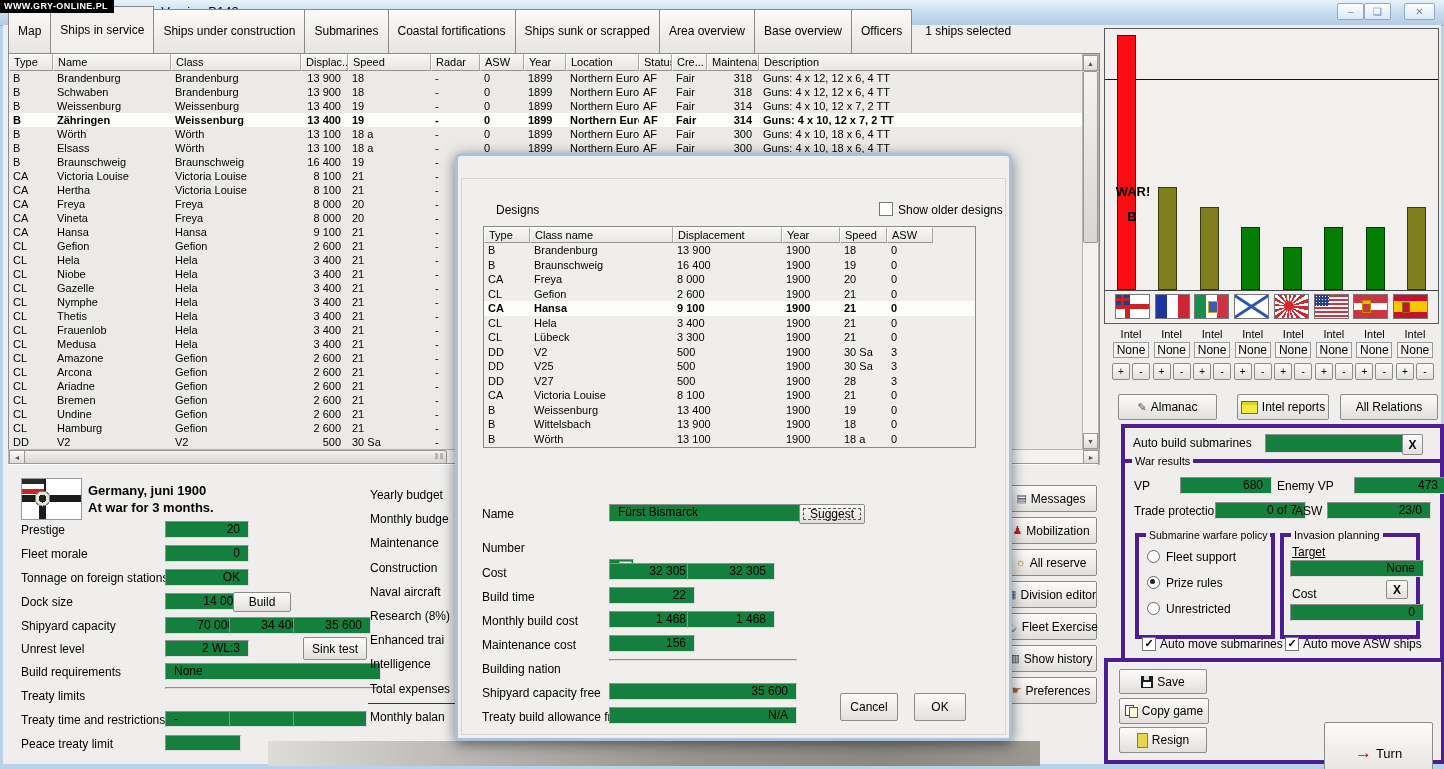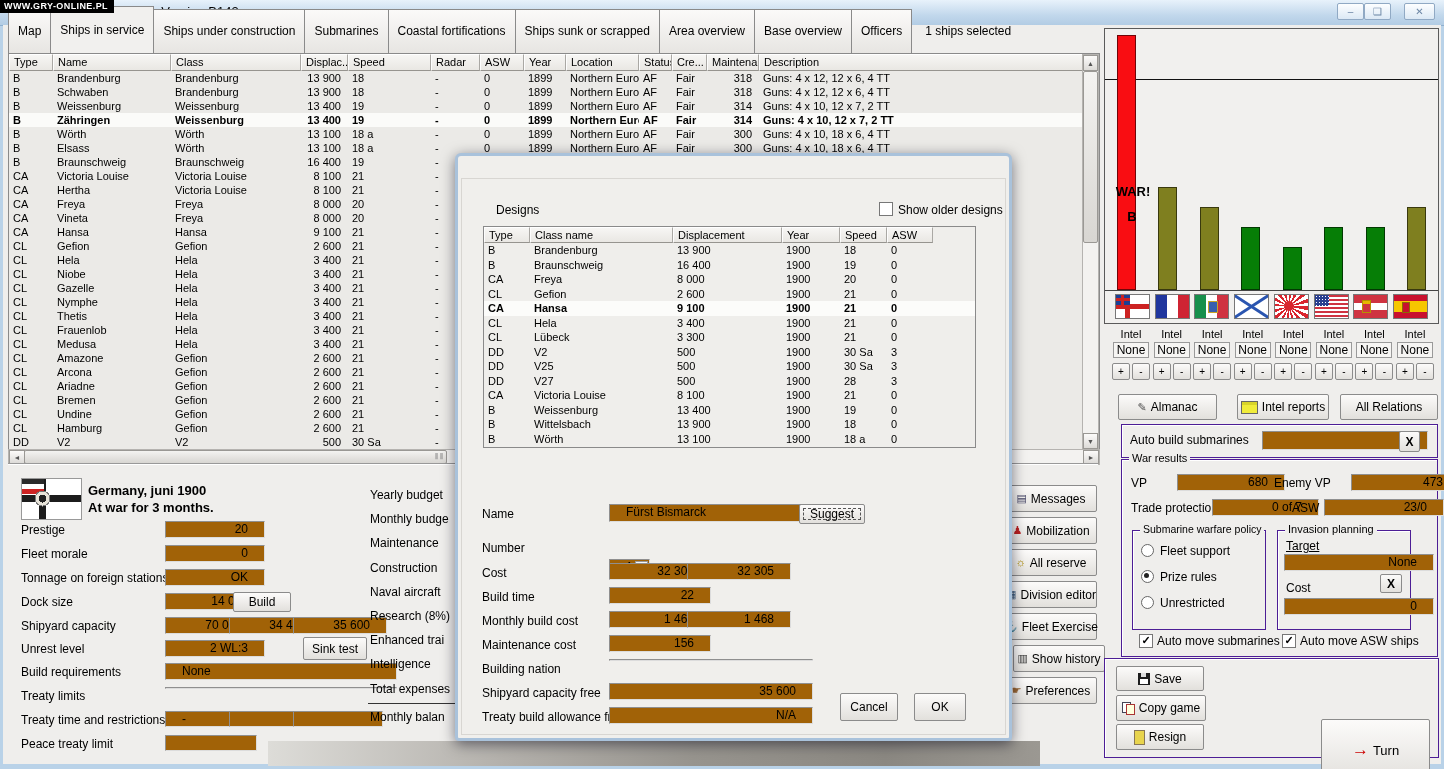--- a/index.html
+++ b/index.html
@@ -41,22 +41,22 @@
   .sb{background:#f3f2f0;border:1px solid #b5b3b0;}
   .sbtn{background:linear-gradient(#fcfbfa,#dddbd8);border:1px solid #9a9894;color:#555;
     font-size:7px;display:flex;align-items:center;justify-content:center;}
   .thumb{background:linear-gradient(#f4f3f1,#d8d6d2);border:1px solid #9a9894;border-radius:2px;}
   .grip{color:#888;font-size:8px;letter-spacing:1px;}
   
   #bottompanel{left:8px;top:464px;width:1090px;height:294px;border-top:1px solid #fff;
     box-shadow:0 -1px 0 #999;}
   .lbl{font-size:12px;white-space:nowrap;}
   .b{font-weight:bold;}
-  .fld{background:#a16207;border:1px solid #8f8f8f;border-right-color:#dcdcdc;border-bottom-color:#dcdcdc;
-    font-size:12px;line-height:15px;padding:0 16px;white-space:nowrap;overflow:hidden;}
+  .fld{background:#15803d;border:1px solid #8f8f8f;border-right-color:#dcdcdc;border-bottom-color:#dcdcdc;
+    font-size:12px;line-height:15px;padding:0 8px;white-space:nowrap;overflow:hidden;}
   .fld.r{text-align:right;}
   .btn{background:linear-gradient(#fcfbfa,#e2e0dc);border:1px solid #8b8b8b;border-radius:2px;
     font-size:12px;display:flex;align-items:center;justify-content:center;white-space:nowrap;cursor:default;}
   
   #deflag{left:21px;top:478px;width:59px;height:40px;border:1px solid #999;background:
      linear-gradient(to bottom,transparent 16px,#1c1c1c 16px,#1c1c1c 23px,transparent 23px),
      linear-gradient(to right,transparent 17px,#1c1c1c 17px,#1c1c1c 24px,transparent 24px),#fff;}
   #deflag::before{content:"";position:absolute;left:0;top:0;width:22px;height:15px;
      background:linear-gradient(to bottom,#2a2a2a 0 5px,#fff 5px 10px,#c22 10px);}
   #deflag::after{content:"";position:absolute;left:12px;top:11px;width:17px;height:17px;border-radius:50%;
@@ -120,21 +120,21 @@
   #warlabel{left:1111px;top:184px;width:44px;text-align:center;font-size:13px;font-weight:bold;z-index:6;}
   #warletter{left:1123px;top:209px;width:18px;text-align:center;font-size:13px;font-weight:bold;z-index:6;}
   
   #intelrow{left:1112px;top:328px;width:322px;display:flex;justify-content:space-between;}
   .natcol{width:38px;display:flex;flex-direction:column;align-items:center;}
   .natcol .ilbl{font-size:11px;}
   .natcol .ival{width:36px;height:16px;margin-top:2px;text-align:center;font-size:12px;line-height:15px;
     background:#f6f5f3;border:1px solid #9a9a9a;box-sizing:border-box;}
   .pm{display:flex;gap:2px;margin-top:5px;}
   .pmb{width:16px;height:15px;font-size:10px;}
-  .group{border:1px solid #4c1d95;box-shadow:inset 1px 1px 0 #fff;}
+  .group{border:4px solid #4c1d95;box-shadow:inset 1px 1px 0 #fff;}
   .legend{position:absolute;top:-8px;left:7px;background:#efeeec;padding:0 3px;font-size:11px;white-space:nowrap;}
   .rad{width:11px;height:11px;border-radius:50%;border:1px solid #666;background:#fff;position:relative;}
   .rad.on::after{content:"";position:absolute;left:2px;top:2px;width:5px;height:5px;border-radius:50%;background:#222;}
   .cb{width:12px;height:12px;border:1px solid #777;background:#fff;font-size:11px;line-height:11px;
     text-align:center;font-weight:bold;}
   .cb.on::after{content:"✓";}
   
   #dialog{left:455px;top:153px;width:557px;height:588px;z-index:30;background:#f0efec;
     border:3px solid #a9c2db;border-radius:6px 6px 4px 4px;box-shadow:0 3px 14px rgba(0,0,20,.5);box-sizing:border-box;}
   #dtitle{position:absolute;left:0;top:0;right:0;height:20px;border-radius:3px 3px 0 0;
@@ -694,21 +694,21 @@
       <span>All reserve</span>
     </div>
   <div class="btn actbtn abs" style="top:581px;">
       <span class="i i-div"></span>
       <span>Division editor</span>
     </div>
   <div class="btn actbtn abs" style="top:613px;">
       <span class="i i-fleet"></span>
       <span>Fleet Exercise</span>
     </div>
-  <div class="btn actbtn abs" style="top:645px;margin-left:8px;">
+  <div class="btn actbtn abs" style="top:645px;">
       <span class="i i-hist"></span>
       <span>Show history</span>
     </div>
   <div class="btn actbtn abs" style="top:677px;">
       <span class="i i-pref"></span>
       <span>Preferences</span>
     </div>
 
   <div id="chartbox" class="abs">
     <div id="threshold"></div>

